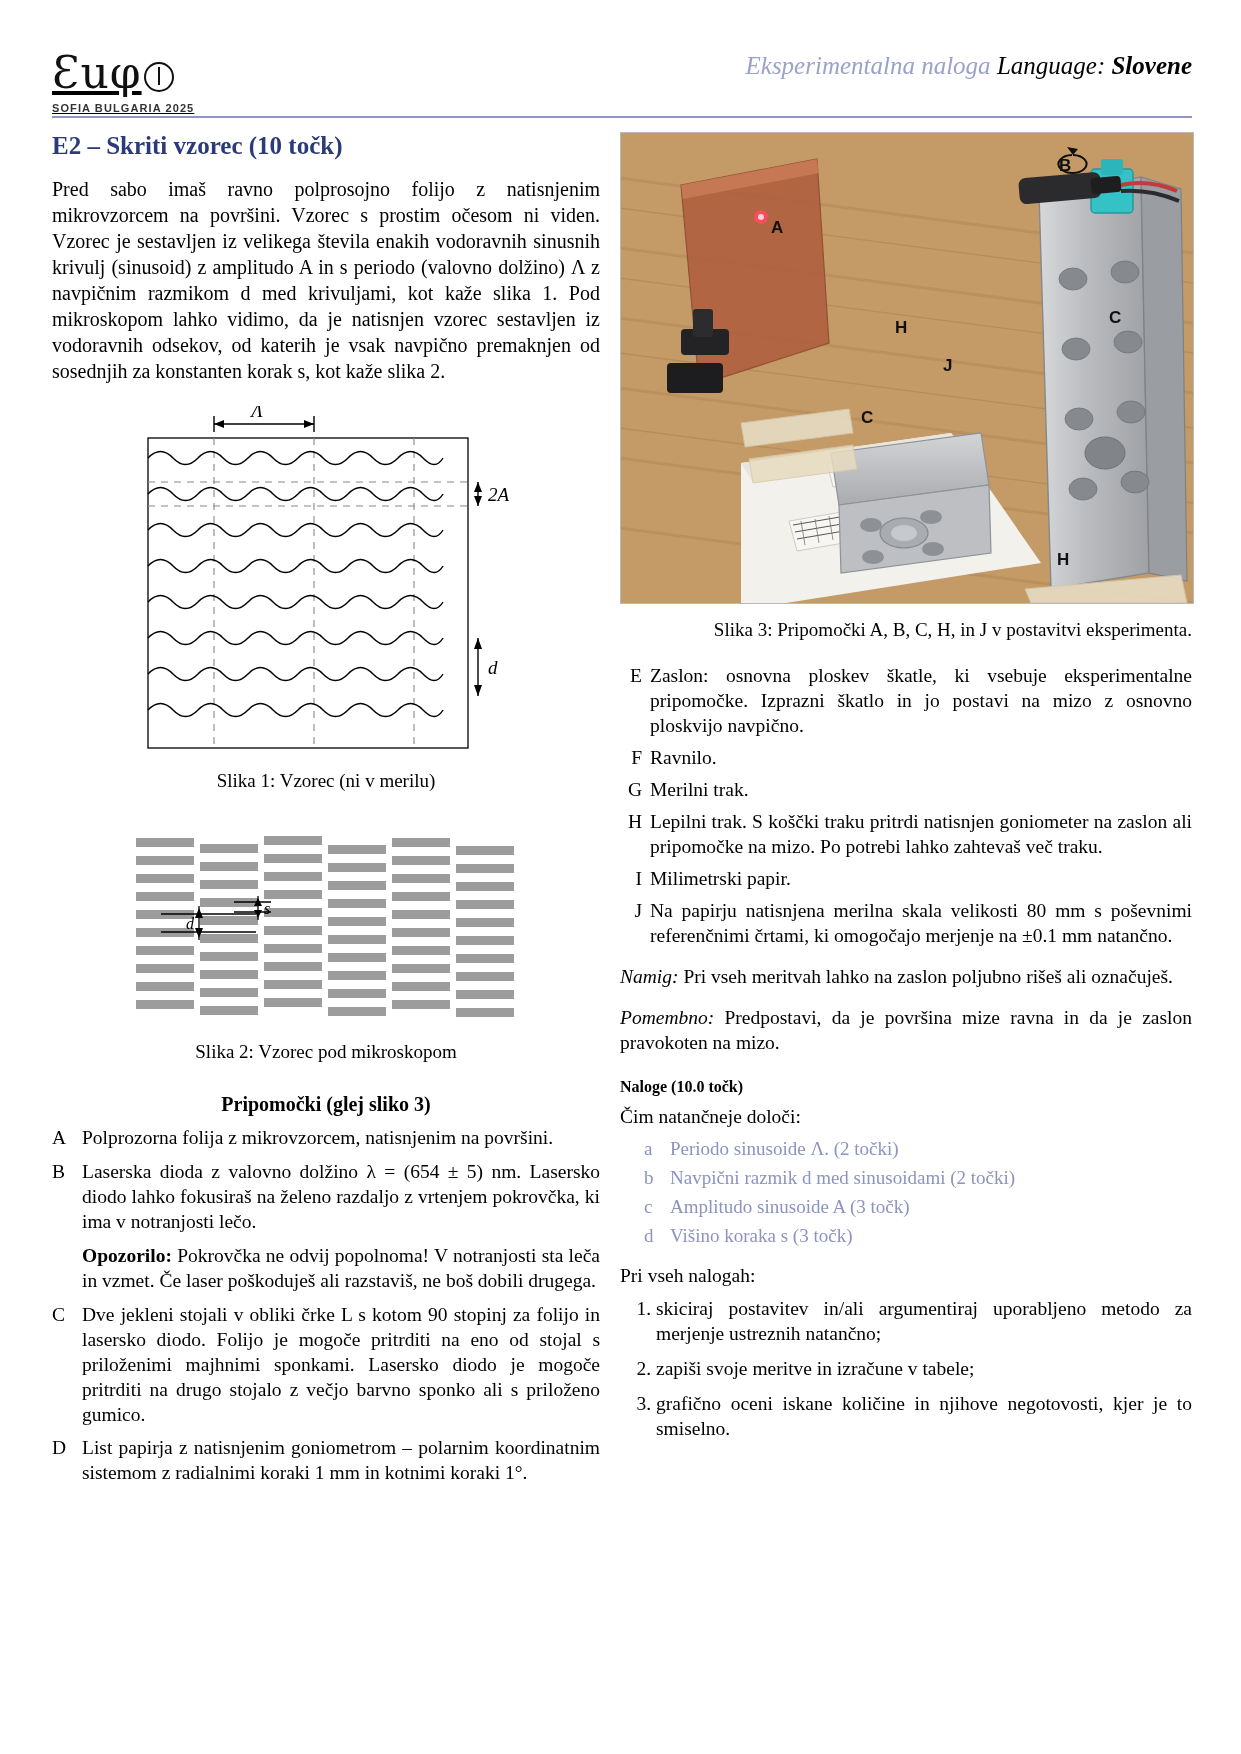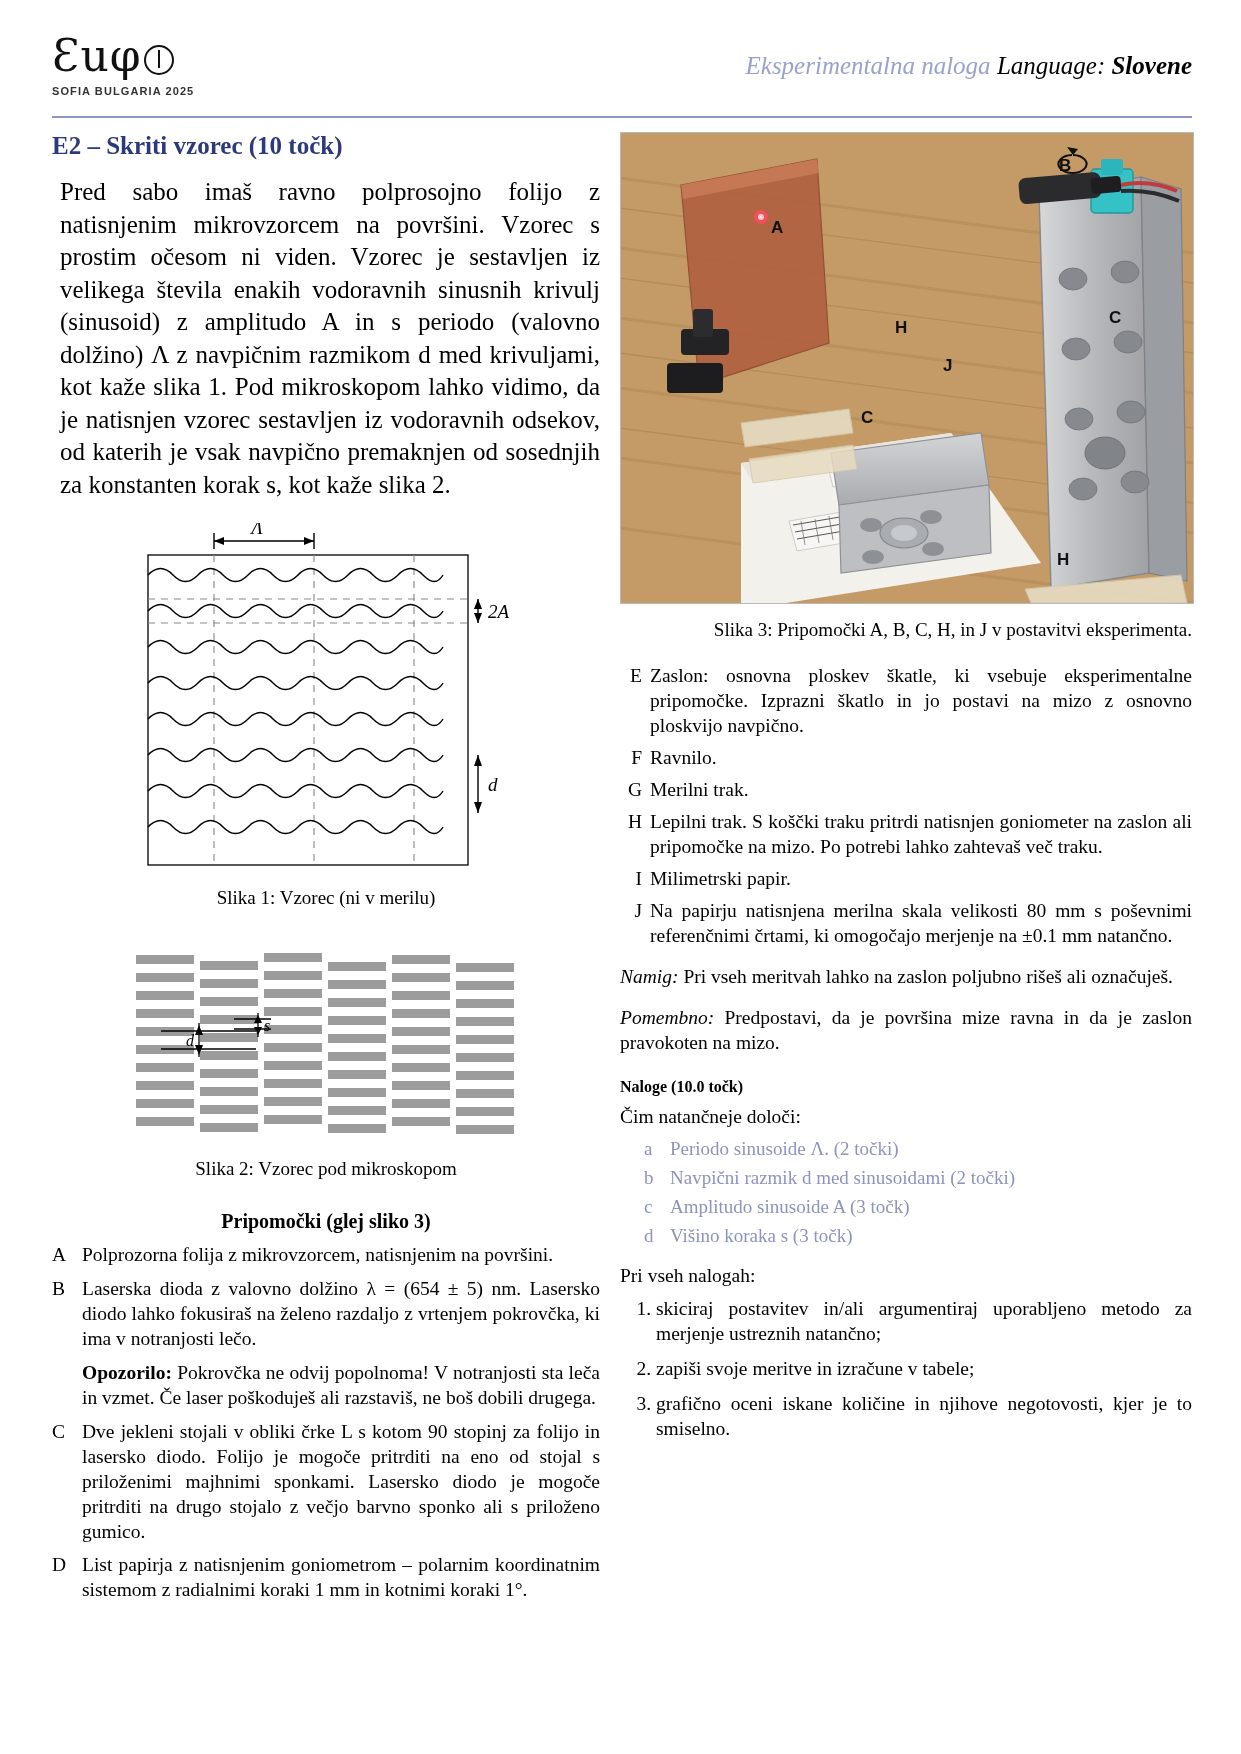--- a/index.html
+++ b/index.html
@@ -8,21 +8,21 @@
     background:#ffffff;
     font-family:"Liberation Serif", serif;
     color:#000;
     position:relative;
     overflow:hidden;
   }
   .page{position:absolute;left:0;top:0;width:1241px;height:1754px;}
 
   
   .header{position:absolute;left:52px;top:34px;width:1140px;height:80px;}
-  .logo{position:absolute;left:0;top:0;width:200px;}
+  .logo{position:absolute;left:0;top:17px;width:200px;text-decoration:underline;}
   .logo-glyph{
     font-family:"DejaVu Serif", serif;
     font-size:44px;letter-spacing:1px;line-height:1;
     color:#111;
   }
   .logo-sub{
     font-family:"Liberation Sans", sans-serif;
     font-size:11px;font-weight:bold;letter-spacing:1.1px;
     color:#333;margin-top:7px;
   }
@@ -48,21 +48,21 @@
   
   .col-left{position:absolute;left:52px;top:132px;width:548px;}
   .col-right{position:absolute;left:620px;top:132px;width:572px;}
 
   h1.title{
     font-family:"Liberation Serif", serif;
     font-size:25px;font-weight:bold;color:#2b3a7a;
     margin:0 0 16px 0;
   }
   p.para{
-    font-size:25px;line-height:1.30;margin:0 0 12px 8px;text-align:justify;
+    font-size:20px;line-height:1.30;margin:0 0 12px 0;text-align:justify;
     hyphens:auto;
   }
   .it{font-style:italic;}
 
   
   .fig1-wrap{margin-top:22px;text-align:center;}
   .fig-caption{font-size:19px;text-align:center;margin-top:10px;}
 
   
   .fig2-wrap{margin-top:40px;text-align:center;}

